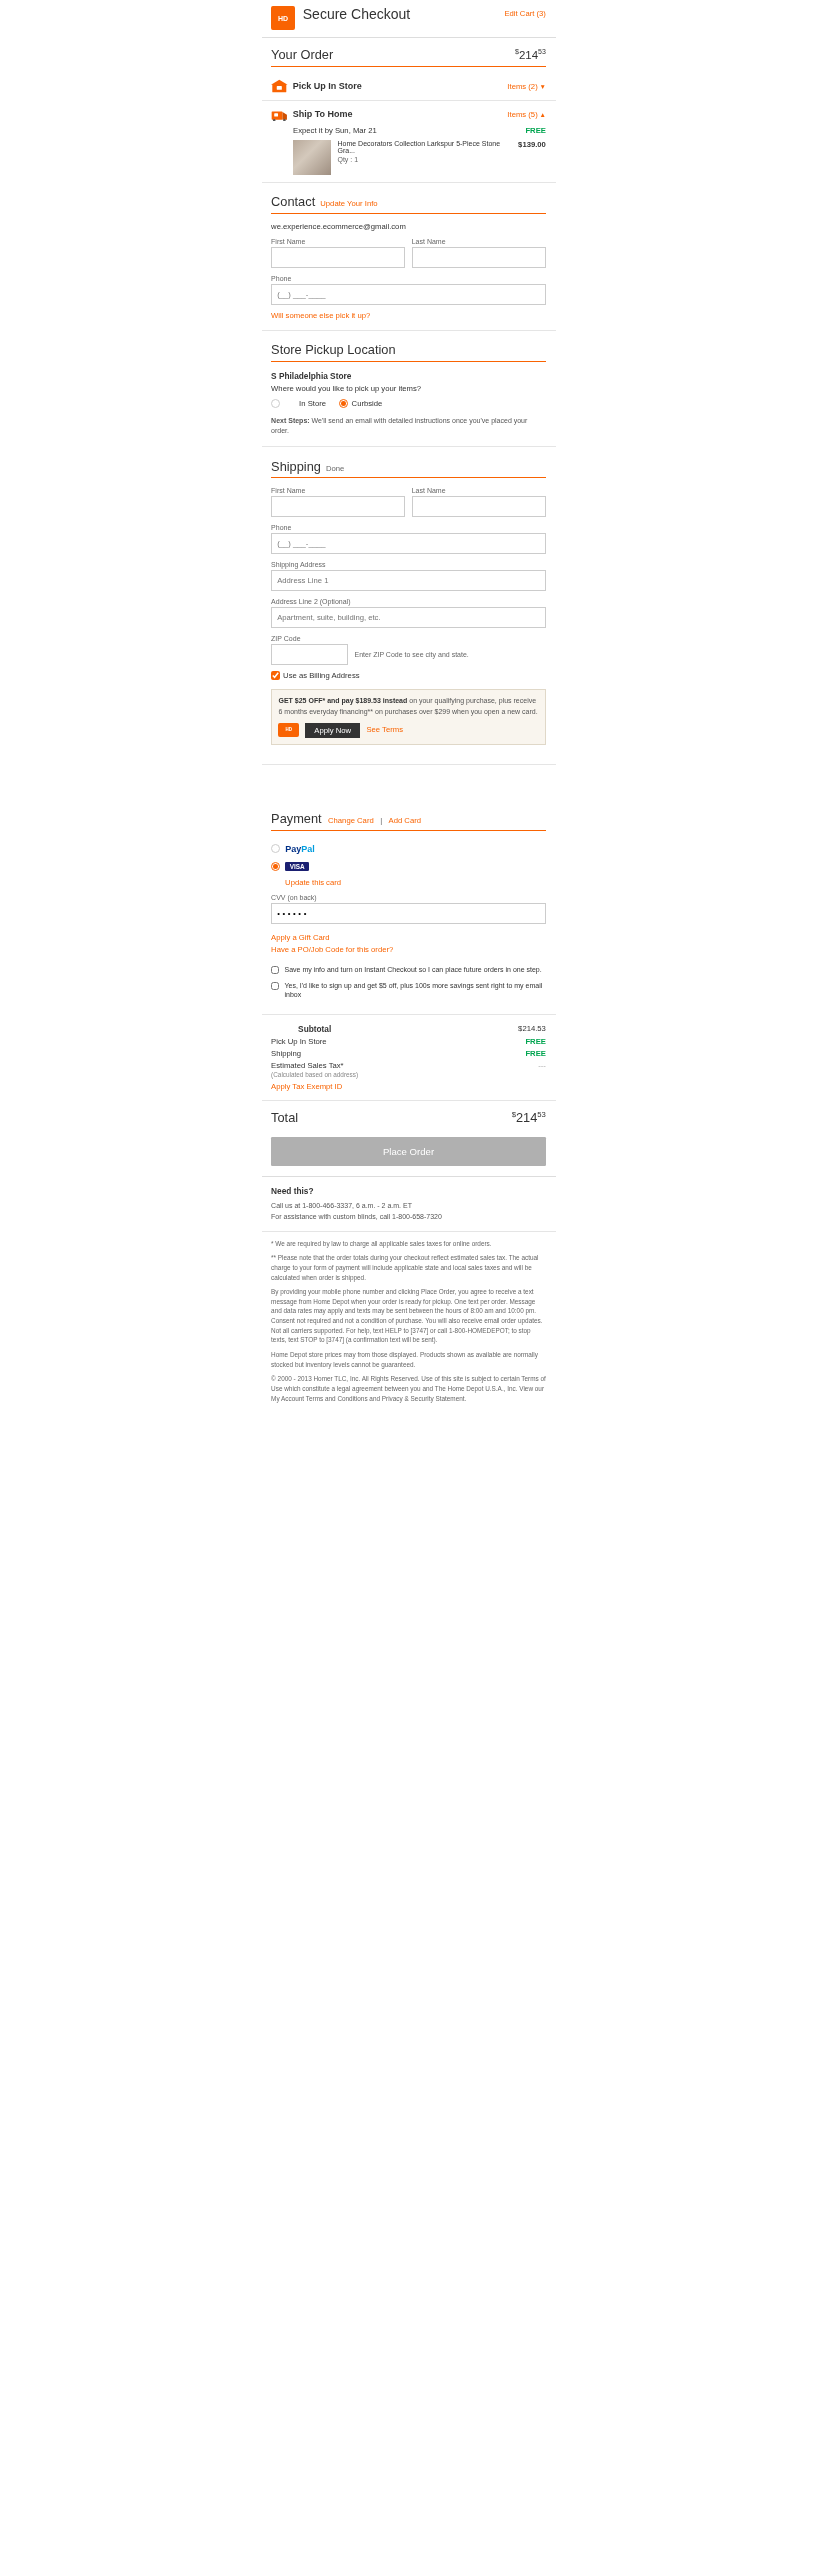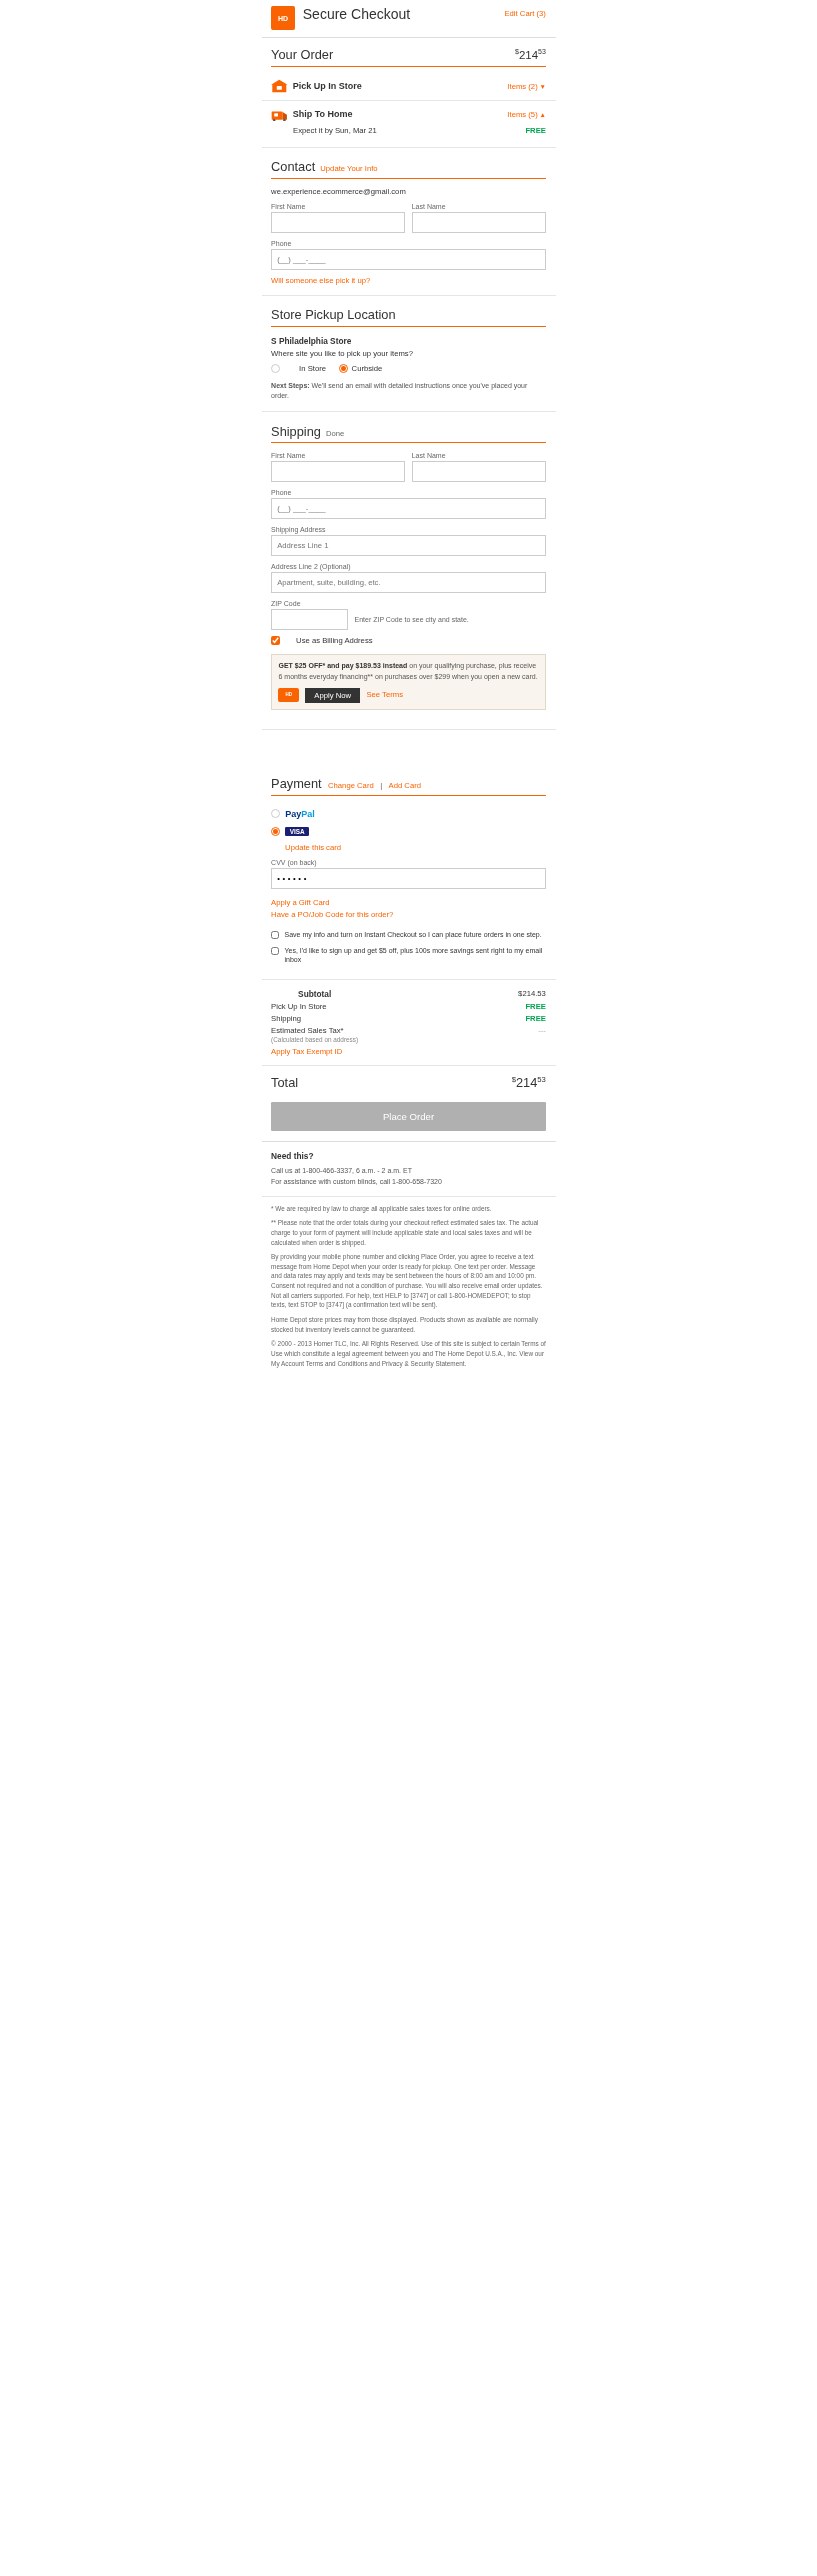--- a/index.html
+++ b/index.html
@@ -61,20 +61,28 @@
     <a style="color:#f96302;font-size:7.7px;text-decoration:none;display:flex;align-items:center;">
       <span>Items (5)</span>
       <span style="margin-left:1.9px;font-size:6.4px;">▲</span>
     </a>
   </div>
   <div style="padding-left:22px;">
     <div style="display:flex;justify-content:space-between;margin-bottom:5.1px;">
       <span style="font-size:7.7px;color:#333;">Expect it by Sun, Mar 21</span>
       <span style="color:#00a550;font-weight:bold;font-size:7.7px;">FREE</span>
     </div>
+    <div style="display:flex;align-items:flex-start;">
+      <div style="width:38px;height:35px;background:linear-gradient(135deg,#b8a99a 0%,#d4c9bc 40%,#9e8e80 100%);margin-right:6.4px;flex-shrink:0;"></div>
+      <div style="flex:1;">
+        <div style="font-size:7px;color:#333;margin-bottom:1.9px;">Home Decorators Collection Larkspur 5-Piece Stone Gra...</div>
+        <div style="font-size:7px;color:#666;">Qty : 1</div>
+      </div>
+      <div style="font-size:7.7px;font-weight:bold;color:#333;margin-left:5.1px;white-space:nowrap;">$139.00</div>
+    </div>
   </div>
 </div>
 
 <div style="padding:11.5px 9.6px 9.6px;border-bottom:0.6px solid #e5e5e5;">
   <div style="display:flex;align-items:baseline;gap:5.1px;border-bottom:1.3px solid #f96302;padding-bottom:3.8px;margin-bottom:7.7px;">
     <span style="font-size:12.8px;color:#333;">Contact</span>
     <a style="font-size:7.7px;color:#f96302;text-decoration:none;">Update Your Info</a>
   </div>
   <div style="font-size:7.7px;color:#333;margin-bottom:7.7px;">we.experience.ecommerce@gmail.com</div>
   <div style="display:flex;gap:6.4px;margin-bottom:7.7px;">
@@ -92,21 +100,21 @@
     <input type="tel" style="width: 100%; border: 0.6px solid rgb(204, 204, 204); padding: 4.5px 5.1px; font-size: 7.7px; height: 20.4px; color: rgb(170, 170, 170);" placeholder="(__) ___-____">
   </div>
   <a style="color:#f96302;font-size:7.7px;text-decoration:none;display:block;">Will someone else pick it up?</a>
 </div>
 
 <div style="padding:11.5px 9.6px 9.6px;border-bottom:0.6px solid #e5e5e5;">
   <div style="border-bottom:1.3px solid #f96302;padding-bottom:3.8px;margin-bottom:9px;">
     <span style="font-size:12.8px;color:#333;">Store Pickup Location</span>
   </div>
   <div style="font-weight:bold;font-size:8.3px;margin-bottom:2.6px;">S Philadelphia Store</div>
-  <div style="font-size:7.7px;color:#333;margin-bottom:6.4px;">Where site you like to pick up your items?</div>
+  <div style="font-size:7.7px;color:#333;margin-bottom:6.4px;">Where would you like to pick up your items?</div>
   <div style="display:flex;align-items:center;gap:12.8px;margin-bottom:7.7px;">
     <div style="display:flex;align-items:center;gap:19px;font-size:7.7px;cursor:pointer;">
       <div style="width:9px;height:9px;border-radius:50%;border:1.3px solid #ccc;display:flex;align-items:center;justify-content:center;flex-shrink:0;"></div>
       <span>In Store</span>
     </div>
     <div style="display:flex;align-items:center;gap:3.8px;font-size:7.7px;cursor:pointer;">
       <div style="width:9px;height:9px;border-radius:50%;border:1.3px solid #f96302;display:flex;align-items:center;justify-content:center;flex-shrink:0;">
         <div style="width:4.5px;height:4.5px;border-radius:50%;background:#f96302;"></div>
       </div>
       <span>Curbside</span>
@@ -145,21 +153,21 @@
     <label style="display:block;font-size:7px;color:#666;margin-bottom:1.9px;">Address Line 2 (Optional)</label>
     <input type="text" style="width: 100%; border: 0.6px solid rgb(204, 204, 204); padding: 4.5px 5.1px; font-size: 7.7px; height: 20.4px;" placeholder="Apartment, suite, building, etc.">
   </div>
   <div style="margin-bottom:6.4px;">
     <label style="display:block;font-size:7px;color:#666;margin-bottom:1.9px;">ZIP Code</label>
     <div style="display:flex;align-items:center;gap:6.4px;">
       <input type="text" style="width: 77px; border: 0.6px solid rgb(204, 204, 204); padding: 4.5px 5.1px; font-size: 7.7px; height: 20.4px;">
       <span style="font-size:7px;color:#666;">Enter ZIP Code to see city and state.</span>
     </div>
   </div>
-  <div style="display:flex;align-items:center;gap:16px;margin-bottom:9px;">
+  <div style="display:flex;align-items:center;gap:3px;margin-bottom:9px;">
     <input type="checkbox" checked="" style="width: 9px; height: 9px; accent-color: rgb(249, 99, 2);">
     <label style="font-size:7.7px;color:#333;">Use as Billing Address</label>
   </div>
 
   <div style="background:#f9f5ee;border:0.6px solid #e0d8c8;padding:6.4px;margin-bottom:9px;font-size:7px;line-height:1.5;">
     <span style="font-weight:bold;color:#333;">GET $25 OFF*</span>
     <span style="font-weight:bold;color:#333;"> and pay $189.53 instead</span>
     <span style="color:#555;"> on your qualifying purchase, plus receive 6 months everyday financing** on purchases over $299 when you open a new card.</span>
     <div style="display:flex;align-items:center;gap:6.4px;margin-top:5.1px;">
       <div style="width:20.4px;height:14px;background:#f96302;border-radius:1.9px;display:flex;align-items:center;justify-content:center;flex-shrink:0;">

